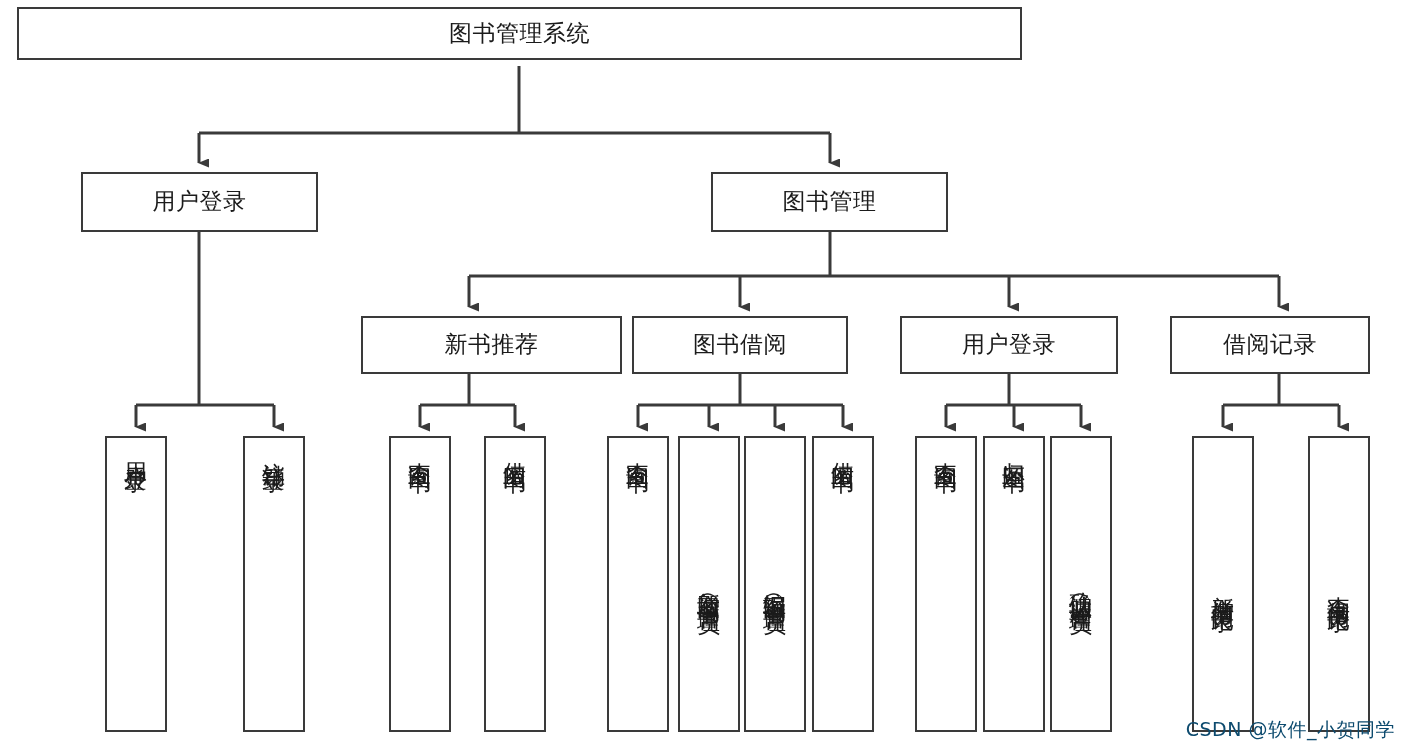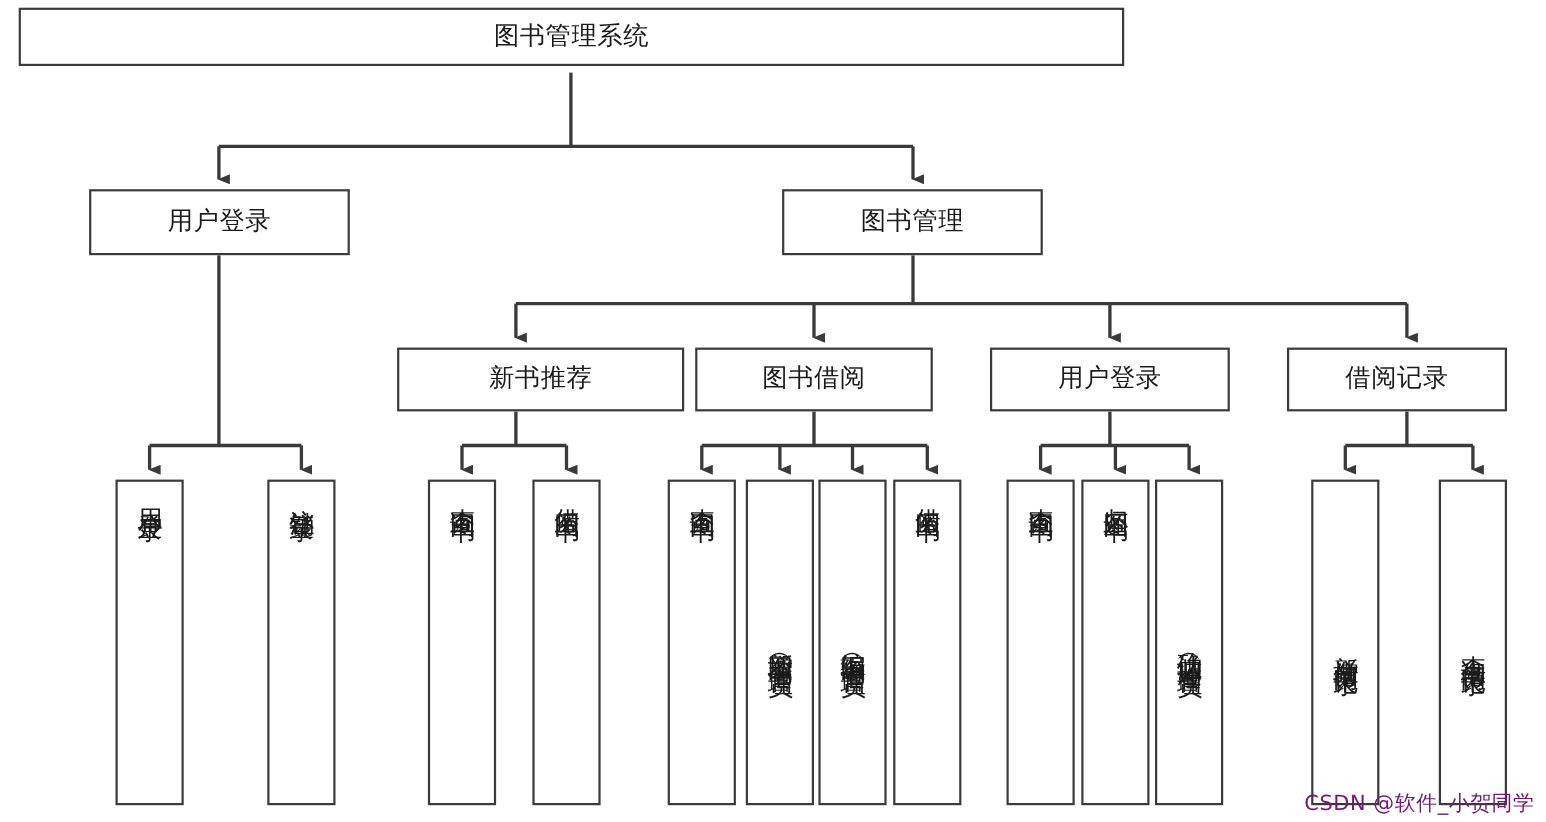--- a/index.html
+++ b/index.html
@@ -58,21 +58,21 @@
     display: block;
   }
   .leaf.tall-text {
     align-items: center;
   }
   #watermark {
     position: absolute;
     right: 10px;
     bottom: 4px;
     font-size: 19px;
-    color: #701a75;
+    color: #0c4a6e;
     letter-spacing: 0.5px;
     white-space: nowrap;
     font-family: "DejaVu Sans", "Liberation Sans", sans-serif;
   }
 </style>
 </head>
 <body>
 
 <div id="canvas">
 

